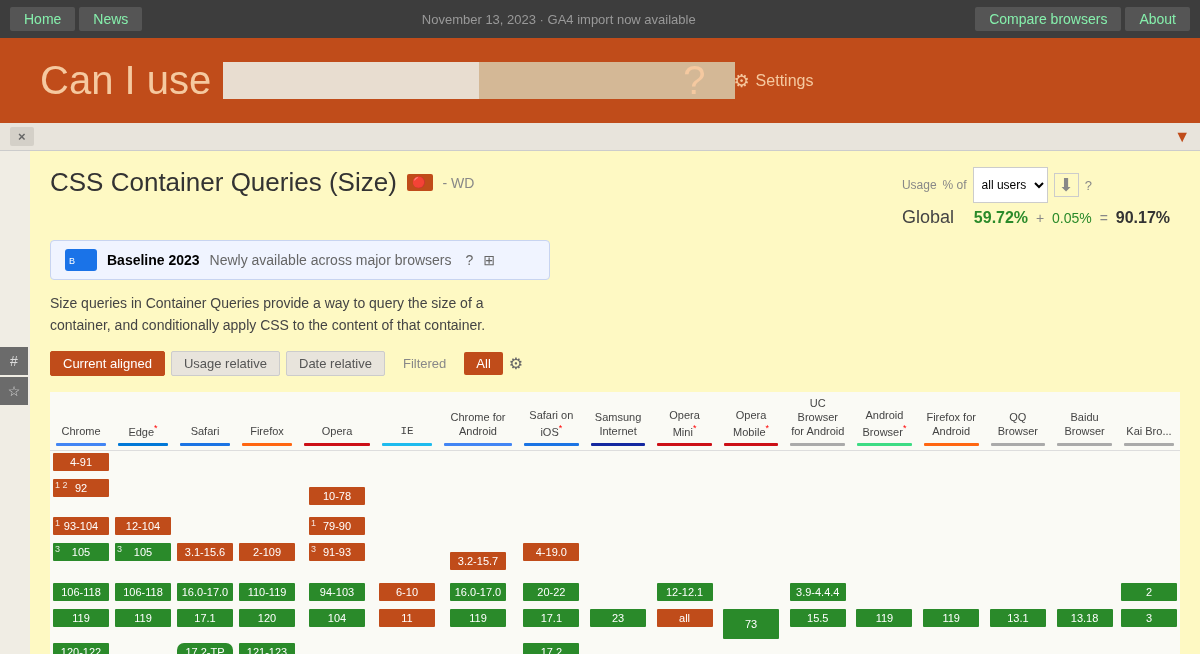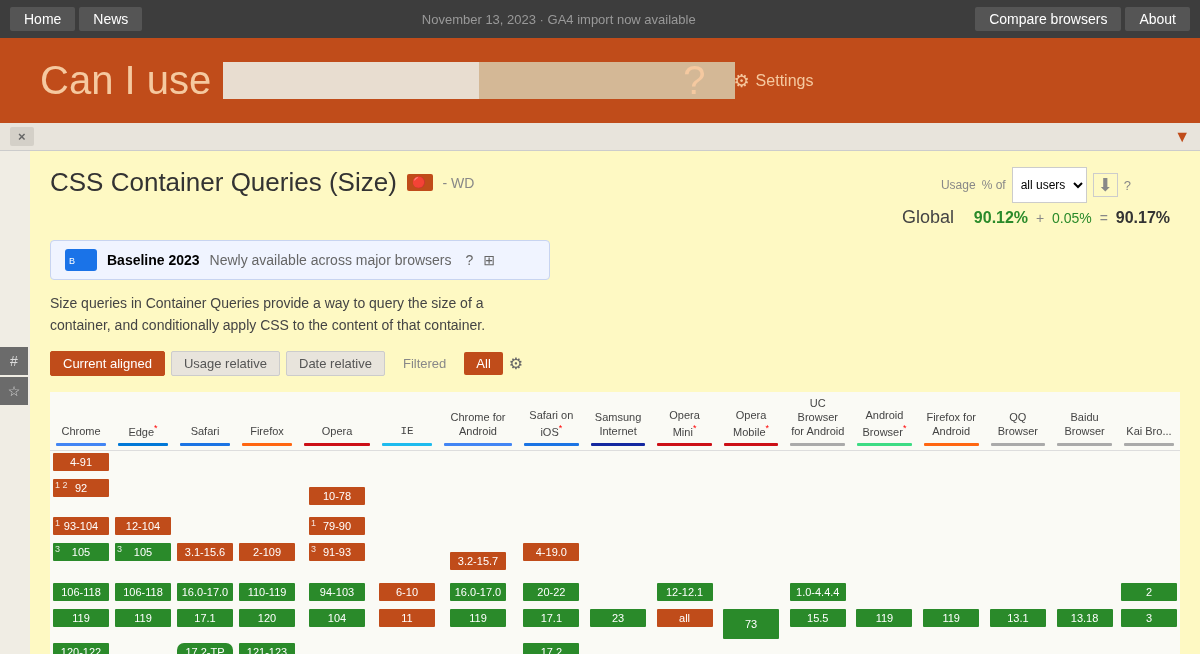--- a/index.html
+++ b/index.html
@@ -12,21 +12,21 @@
       align-items: center;
       height: 38px;
       padding: 0 10px;
       color: #ccc;
     }
     .top-nav .nav-left { display: flex; gap: 4px; }
     .top-nav .nav-center { flex: 1; text-align: center; font-size: 13px; color: #aaa; }
     .top-nav .nav-right { display: flex; gap: 4px; }
     .nav-btn {
       background: #555;
-      color: #ffffff;
+      color: #86efac;
       border: none;
       padding: 4px 14px;
       cursor: pointer;
       font-size: 14px;
       border-radius: 2px;
     }
     .nav-center-text { color: #999; font-size: 13px; }
 
     
     .hero {
@@ -210,21 +210,21 @@
     }
 
     .usage-row {
       display: flex;
       align-items: flex-start;
       justify-content: space-between;
     }
     .usage-right {
       display: flex;
       flex-direction: column;
-      align-items: center;
+      align-items: flex-start;
       margin-right: 10px;
     }
     .usage-controls {
       display: flex;
       align-items: center;
       gap: 6px;
       font-size: 12px;
       color: #888;
     }
     .usage-select {
@@ -297,21 +297,21 @@
           <span>% of</span>
           <select class="usage-select">
             <option>all users</option>
           </select>
           <span style="font-size:18px;cursor:pointer;border:1px solid #ccc;padding:0 4px;">⬇</span>
           <span class="usage-help">?</span>
         </div>
         <div style="margin-top:4px;">
           <span style="font-size:18px;color:#444;">Global</span>
           <span style="margin-left:16px;">
-            <span style="color:#2a8a2a;font-weight:bold;font-size:16px;">90.12%</span>
+            <span style="color:#2a8a2a;font-weight:bold;font-size:16px;">59.72%</span>
             <span style="color:#888;font-size:14px;margin:0 4px;">+</span>
             <span style="color:#2a8a2a;font-size:14px;">0.05%</span>
             <span style="color:#888;font-size:14px;margin:0 4px;">=</span>
             <span style="color:#333;font-size:16px;font-weight:bold;">90.17%</span>
           </span>
         </div>
       </div>
     </div>
 
     <div style="margin:12px 0;">
@@ -559,21 +559,21 @@
               <td><div style="position:relative;display:inline-block;background:#c04c1a;color:white;padding:3px 4px;font-size:11px;margin:1px;min-width:56px;text-align:center;border-radius:1px;">6-10</div></td>
               <td><div style="position:relative;display:inline-block;background:#2a8a2a;color:white;padding:3px 4px;font-size:11px;margin:1px;min-width:56px;text-align:center;border-radius:1px;">16.0-17.0</div></td>
               <td><div style="position:relative;display:inline-block;background:#2a8a2a;color:white;padding:3px 4px;font-size:11px;margin:1px;min-width:56px;text-align:center;border-radius:1px;">20-22</div></td>
               <td>
                 <div style="min-height:24px;min-width:56px;"></div>
               </td>
               <td><div style="position:relative;display:inline-block;background:#2a8a2a;color:white;padding:3px 4px;font-size:11px;margin:1px;min-width:56px;text-align:center;border-radius:1px;">12-12.1</div></td>
               <td>
                 <div style="min-height:24px;min-width:56px;"></div>
               </td>
-              <td><div style="position:relative;display:inline-block;background:#2a8a2a;color:white;padding:3px 4px;font-size:11px;margin:1px;min-width:56px;text-align:center;border-radius:1px;">1.0-4.4.4</div></td>
+              <td><div style="position:relative;display:inline-block;background:#2a8a2a;color:white;padding:3px 4px;font-size:11px;margin:1px;min-width:56px;text-align:center;border-radius:1px;">3.9-4.4.4</div></td>
               <td>
                 <div style="min-height:24px;min-width:56px;"></div>
               </td>
               <td>
                 <div style="min-height:24px;min-width:56px;"></div>
               </td>
               <td>
                 <div style="min-height:24px;min-width:56px;"></div>
               </td>
               <td>

